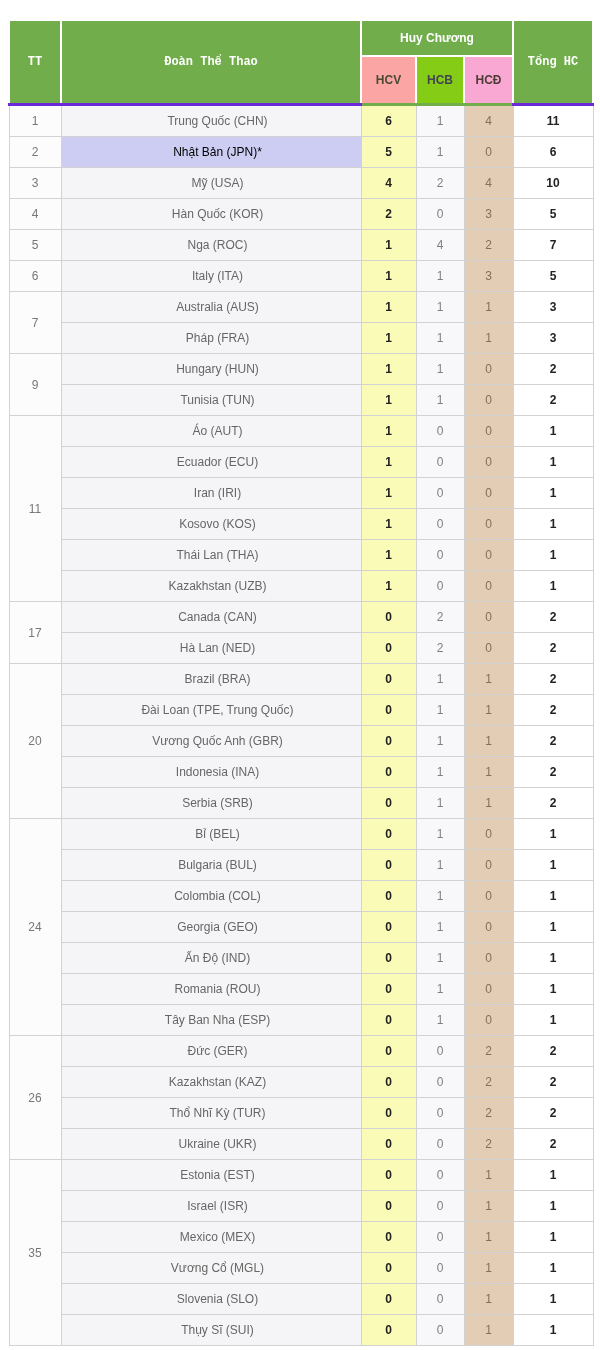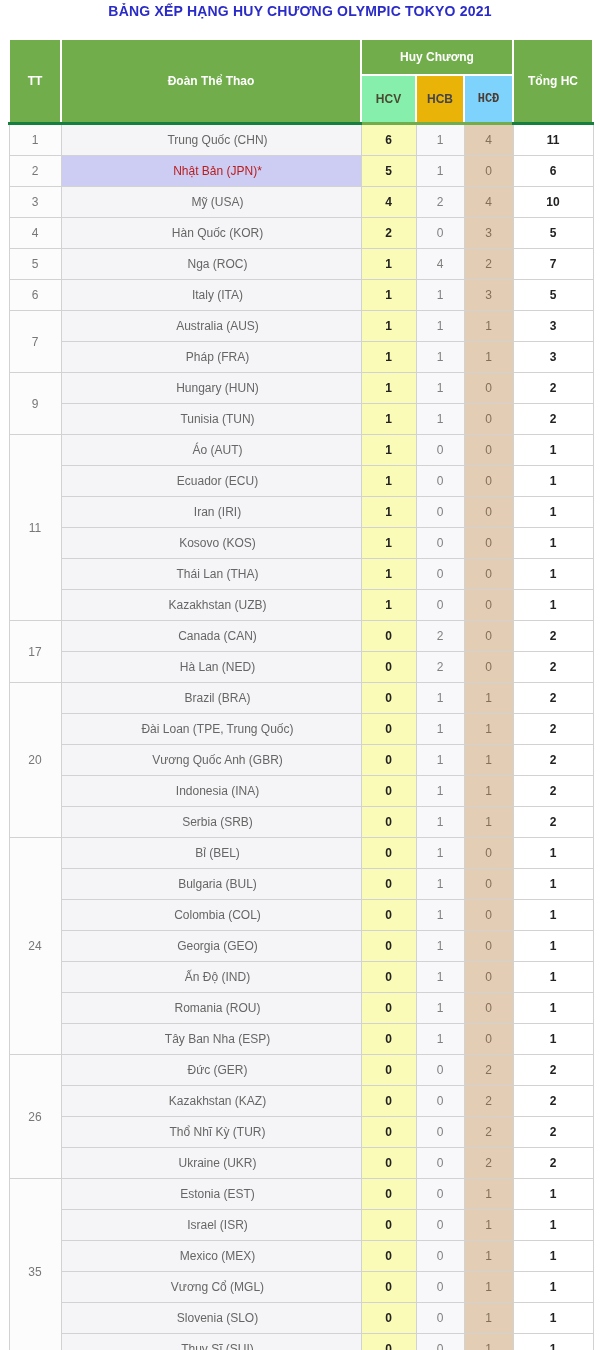--- a/index.html
+++ b/index.html
@@ -37,44 +37,43 @@
     text-align: center;
     vertical-align: middle;
   }
   thead th.g {
     background: #71ad4b;
     color: #ffffff;
     border: 2px solid #ffffff;
   }
   thead tr.h1 th { height: 32px; }
   thead tr.h2 th { height: 44px; border: 2px solid #ffffff; border-bottom: 3px solid #71ad4b; }
-  thead th.gold-h   { background: #86efac; color: #4a4a33; }
-  thead th.silver-h { background: #eab308; color: #44444f; margin-top: 40px; }
-  thead th.bronze-h { background: #7dd3fc; color: #4d3c33; font-family: Liberation Mono, monospace; }
-  thead th.rank-g, thead th.team-g, thead th.total-g { border-bottom: 3px solid #15803d; }
+  thead th.gold-h   { background: #fca5a5; color: #4a4a33; }
+  thead th.silver-h { background: #84cc16; color: #44444f; margin-top: 40px; }
+  thead th.bronze-h { background: #f9a8d4; color: #4d3c33; }
+  thead th.rank-g, thead th.team-g, thead th.total-g { border-bottom: 3px solid #6d28d9; font-family: Liberation Mono, monospace; }
 
   tbody td {
     border: 1px solid #d2d2d2;
     height: 28px;
     text-align: center;
     vertical-align: middle;
   }
   td.rank-c   { background: #fcfcfd; color: #777777; }
   td.team-c   { background: #f5f5f7; color: #666666; text-align: center; padding-left: 14px; }
   td.gold-c   { background: #fbfbb8; color: #222222; font-weight: bold; }
   td.silver-c { background: #f8f8fa; color: #808080; }
   td.bronze-c { background: #e3cdb5; color: #84705a; }
   td.total-c  { background: #ffffff; color: #222222; font-weight: bold; }
-  tr.hl td.team-c { background: #cdcdf4; color: #b91c1c; }
+  tr.hl td.team-c { background: #cdcdf4; color: #000000; }
 </style>
 </head>
 <body>
 
 <div class="page">
-  <h1 class="title">BẢNG XẾP HẠNG HUY CHƯƠNG OLYMPIC TOKYO 2021</h1>
 
   <table class="medals">
     <colgroup>
       <col class="c-rank">
         <col class="c-team">
         <col class="c-gold">
       <col class="c-silver">
         <col class="c-bronze">
         <col class="c-total">
     </colgroup>

